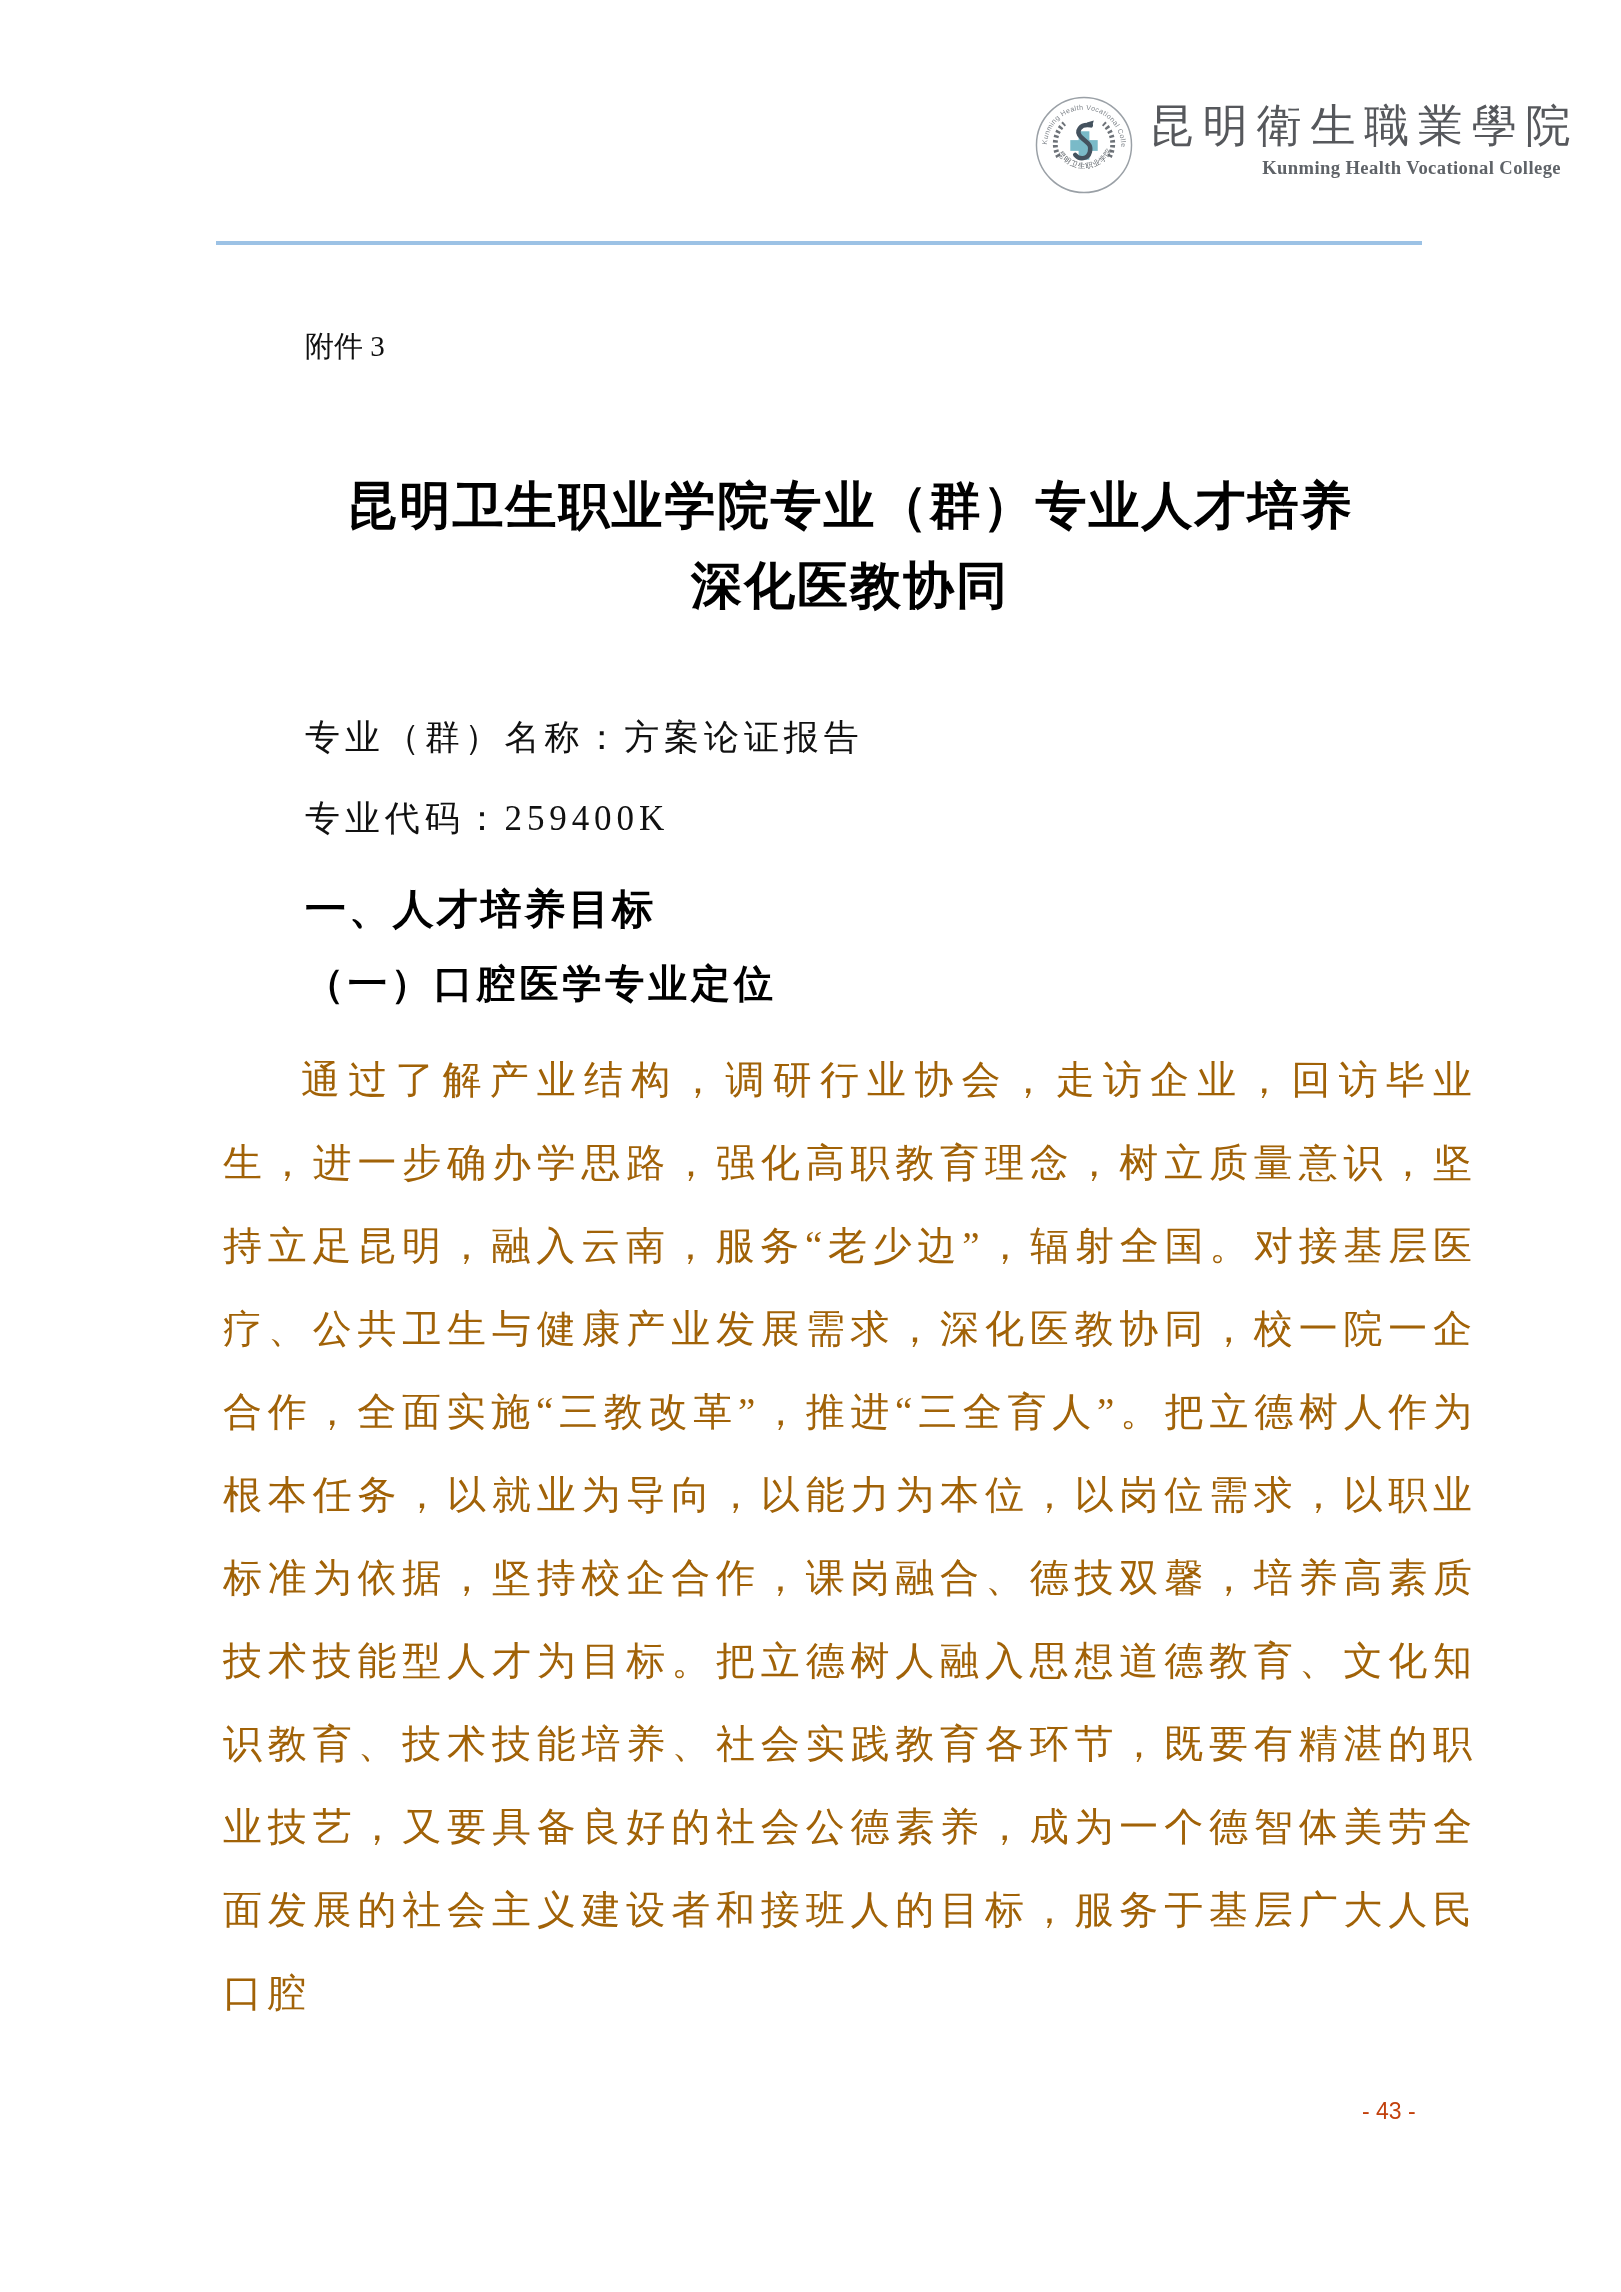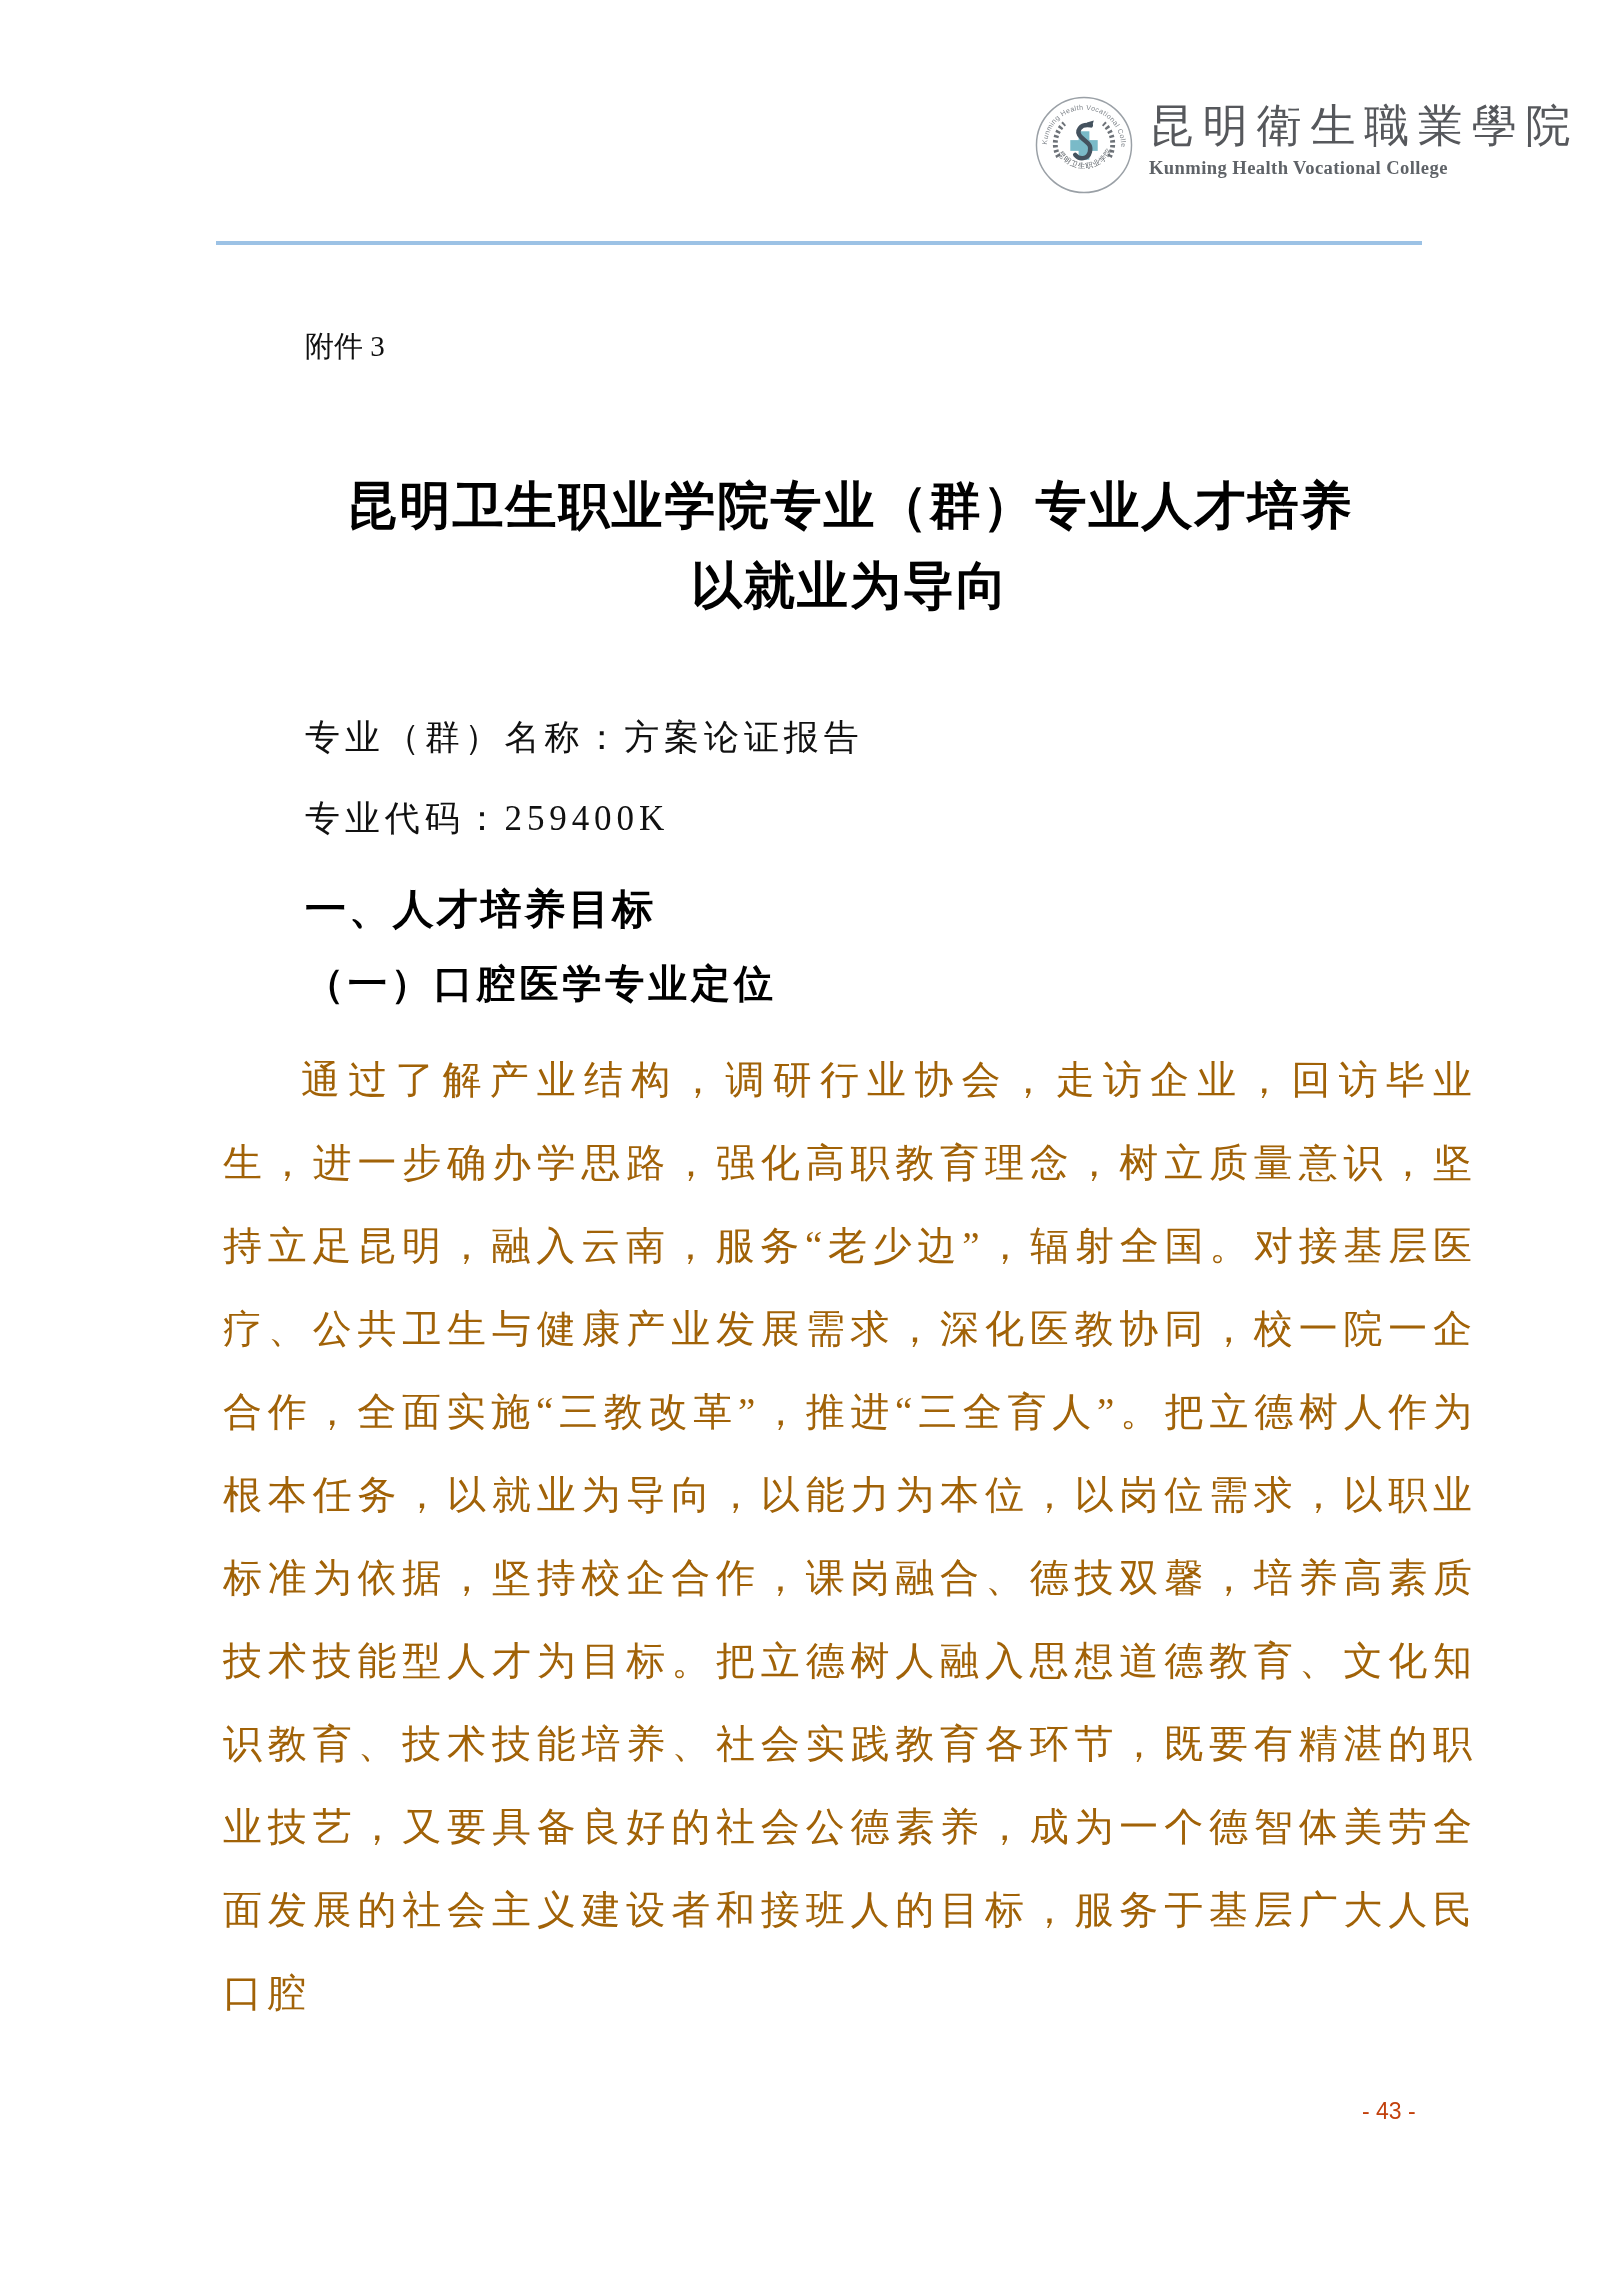--- a/index.html
+++ b/index.html
@@ -22,20 +22,21 @@
     top: 96px;
     width: 98px;
     height: 98px;
   }
 
   .college-names {
     position: absolute;
     left: 1149px;
     top: 98px;
     width: 412px;
+    text-align: right;
   }
   .college-zh {
     font-family: "DejaVu Serif", "Liberation Serif", serif;
     font-size: 45px;
     line-height: 55px;
     letter-spacing: 8.8px;
     color: #56585c;
     white-space: nowrap;
   }
   .college-en {
@@ -171,21 +172,21 @@
 
   <div class="header-divider"></div>
 </div>
 
 <div class="content">
 
   <div class="attach-label">附件 3</div>
 
   <div class="doc-title">
     <div>昆明卫生职业学院专业（群）专业人才培养</div>
-    <div>以就业为导向</div>
+    <div>深化医教协同</div>
   </div>
 
   <div class="meta-block">
     <div class="meta-line"><span>专业（群）名称：</span><span>方案论证报告</span></div>
     <div class="meta-line"><span>专业代码：</span><span>259400K</span></div>
   </div>
 
   <div class="heading-1">一、人才培养目标</div>
 
   <div class="heading-2">（一）口腔医学专业定位</div>

